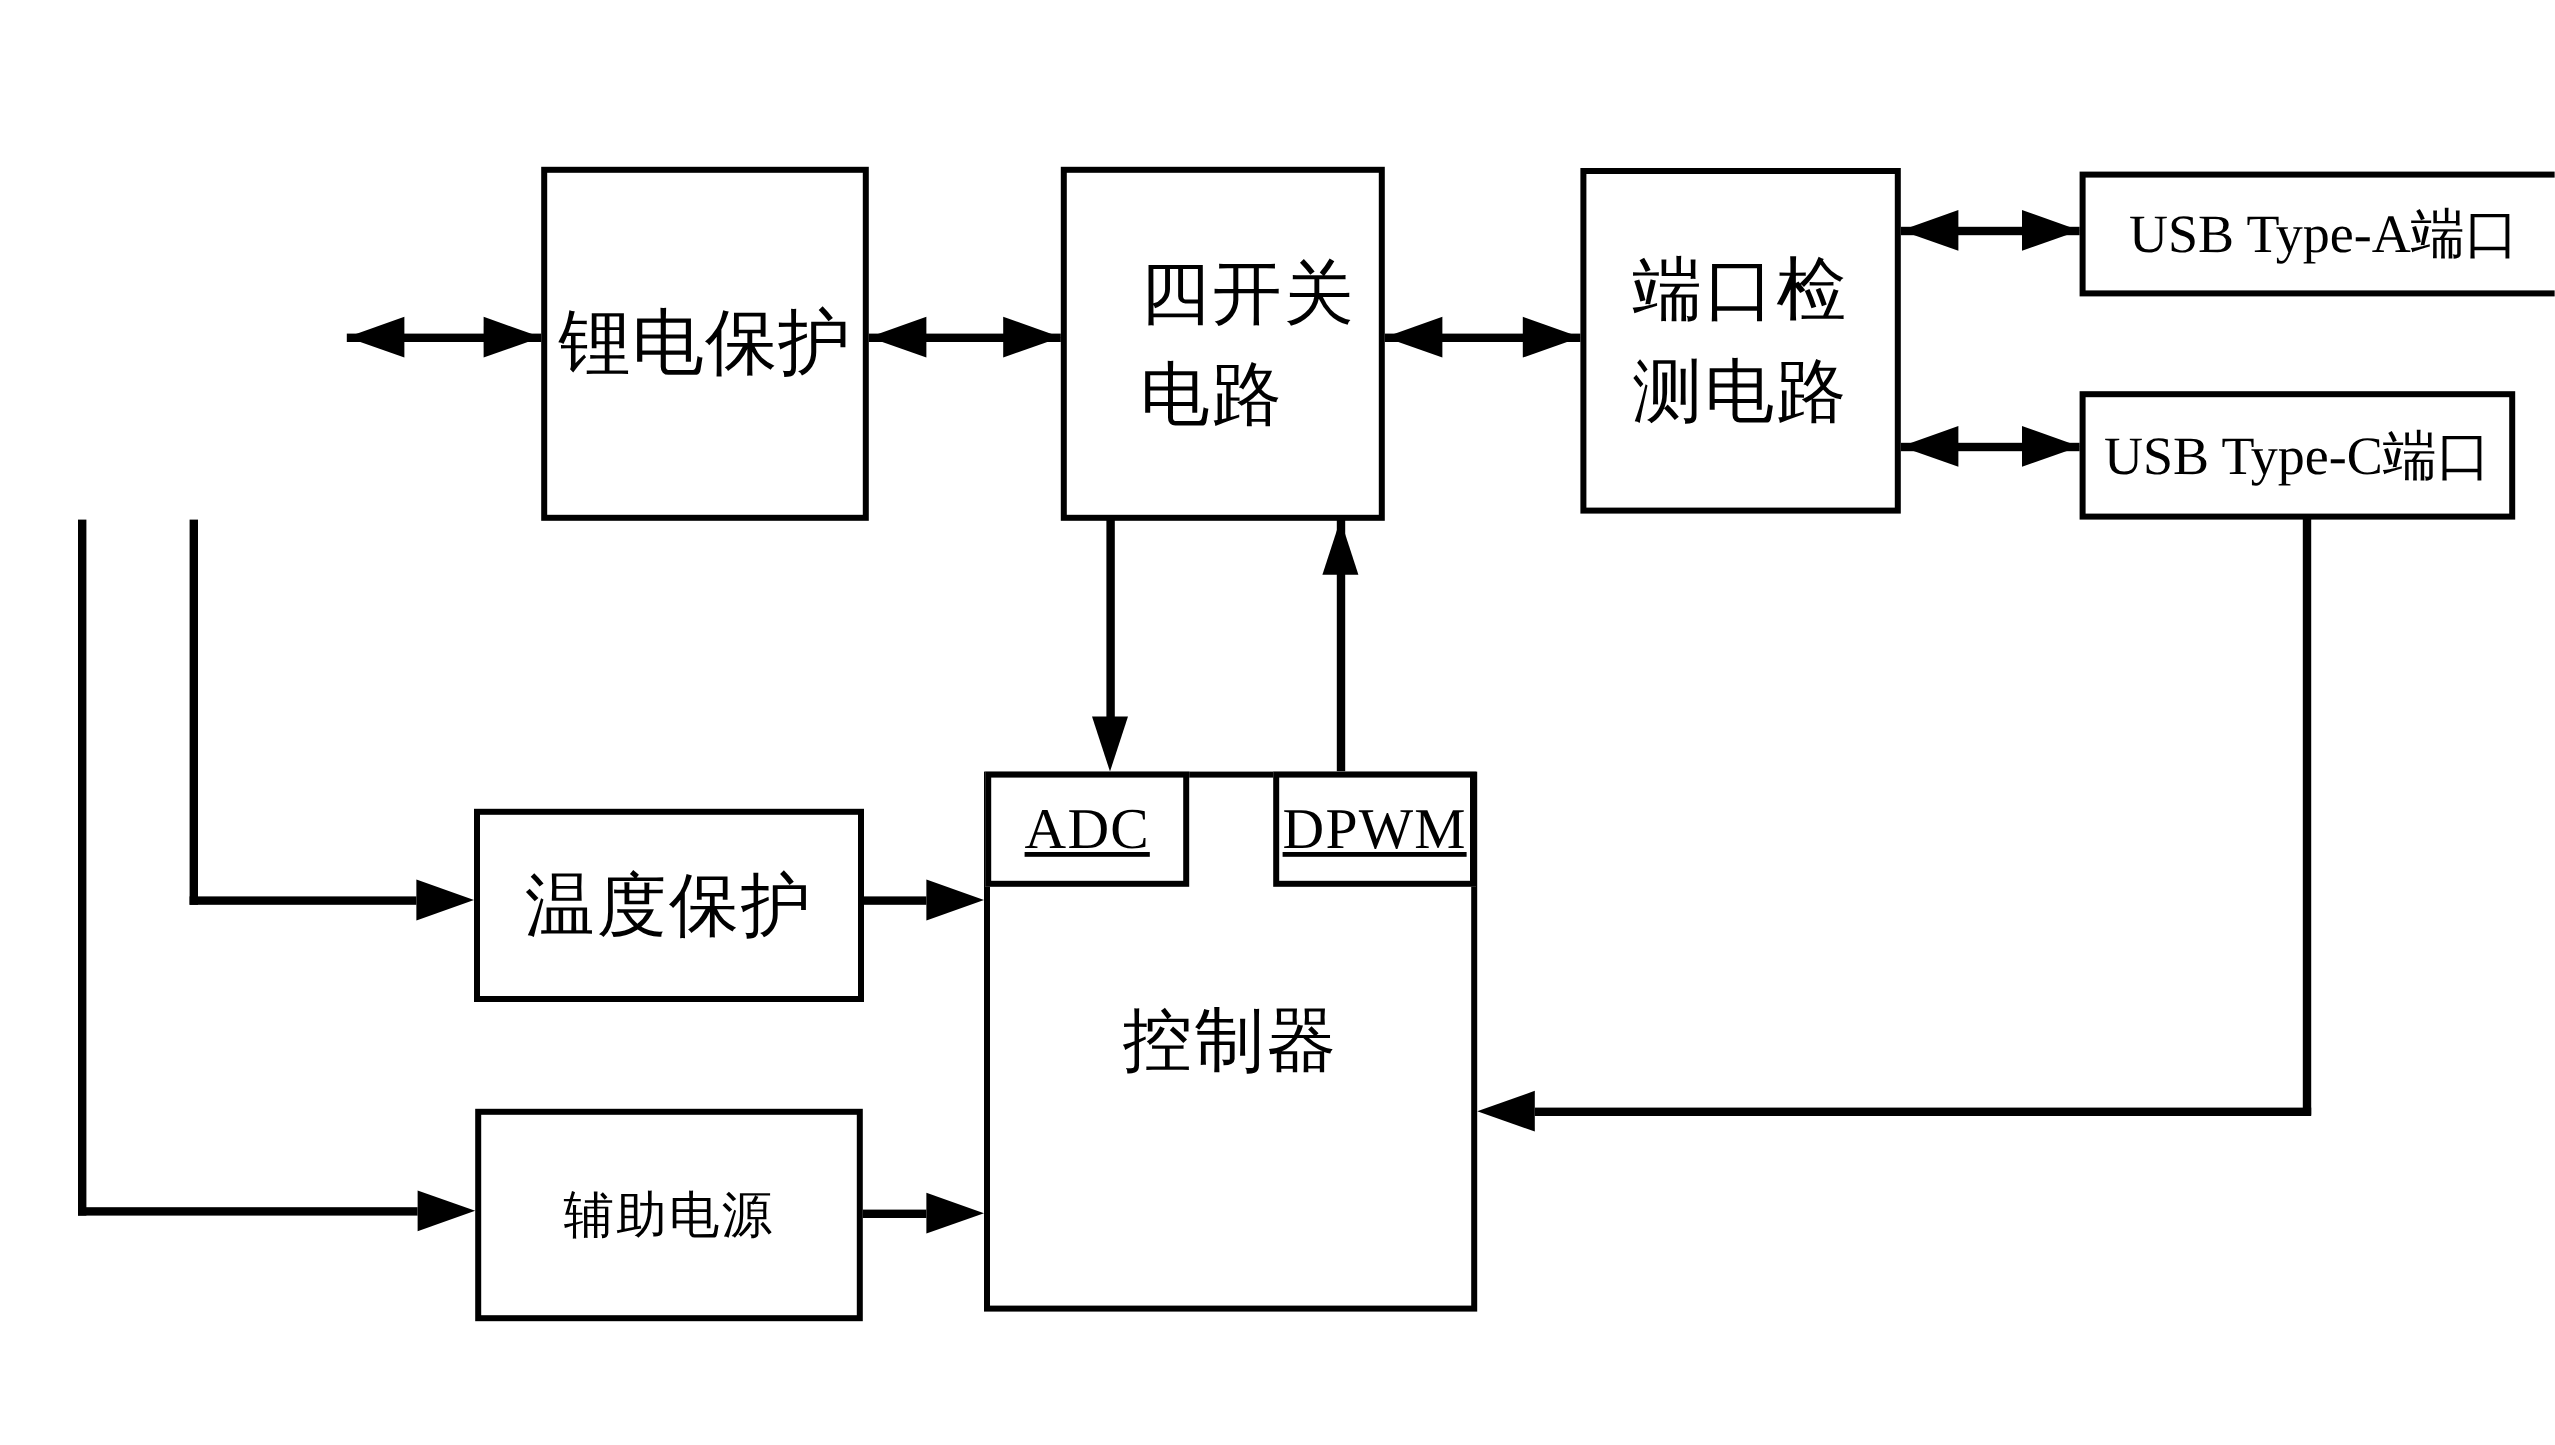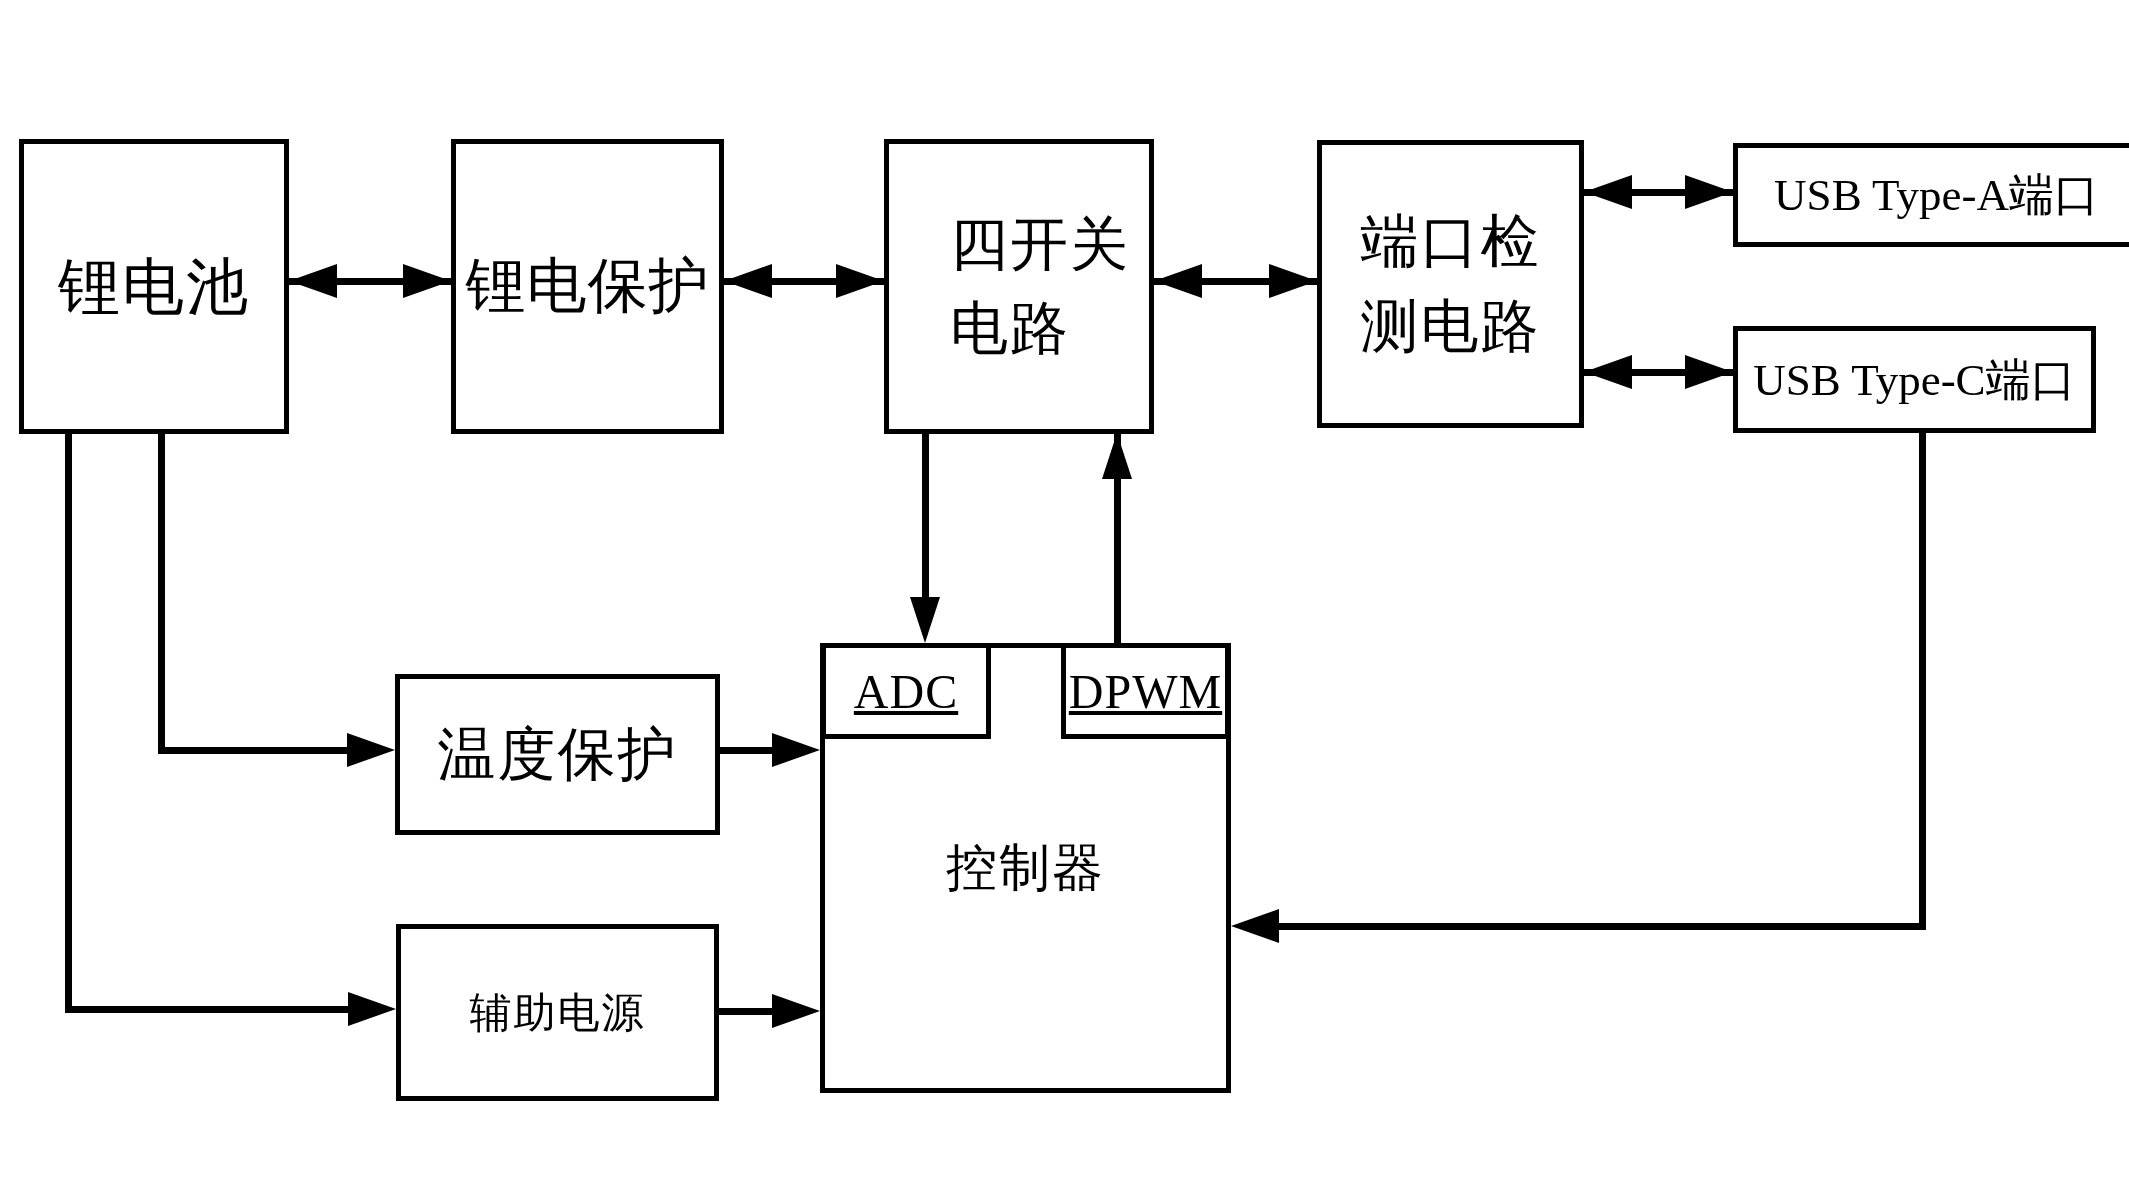--- a/index.html
+++ b/index.html
@@ -36,23 +36,20 @@
   .ah-up   {border-left:15px solid transparent;border-right:15px solid transparent;border-bottom:46px solid #000;}
   .ah-down {border-left:15px solid transparent;border-right:15px solid transparent;border-top:46px solid #000;}
   .z1{z-index:1;}
   .z2{z-index:2;text-decoration:underline;}
 </style>
 </head>
 <body>
 
 <div id="canvas">
 
-  <div class="box" style="left:19px;top:139px;width:270px;height:295px;font-size:62px;">
-    <span>锂电池</span>
-  </div>
 
   <div class="box" style="left:451px;top:139px;width:273px;height:295px;font-size:60px;letter-spacing:1px;">
     <span>锂电保护</span>
   </div>
 
   <div class="box multiline align-left" style="left:884px;top:139px;width:270px;height:295px;font-size:58px;line-height:84px;padding-left:61px;">
     <span>四开关</span>
     <span>电路</span>
   </div>
 
@@ -70,21 +67,21 @@
   </div>
 
   <div class="box" style="left:395px;top:674px;width:325px;height:161px;font-size:58px;">
     <span>温度保护</span>
   </div>
 
   <div class="box" style="left:396px;top:924px;width:323px;height:177px;font-size:42px;">
     <span>辅助电源</span>
   </div>
 
-  <div class="box z1" style="left:820px;top:643px;width:411px;height:450px;font-size:51px;">
+  <div class="box z1" style="left:820px;top:643px;width:411px;height:450px;font-size:58px;">
     <span>控制器</span>
   </div>
 
   <div class="box z2" style="left:821px;top:643px;width:170px;height:96px;font-size:48px;letter-spacing:1px;">
     <span>ADC</span>
   </div>
 
   <div class="box z2" style="left:1061px;top:643px;width:169px;height:96px;font-size:48px;letter-spacing:1px;">
     <span>DPWM</span>
   </div>

